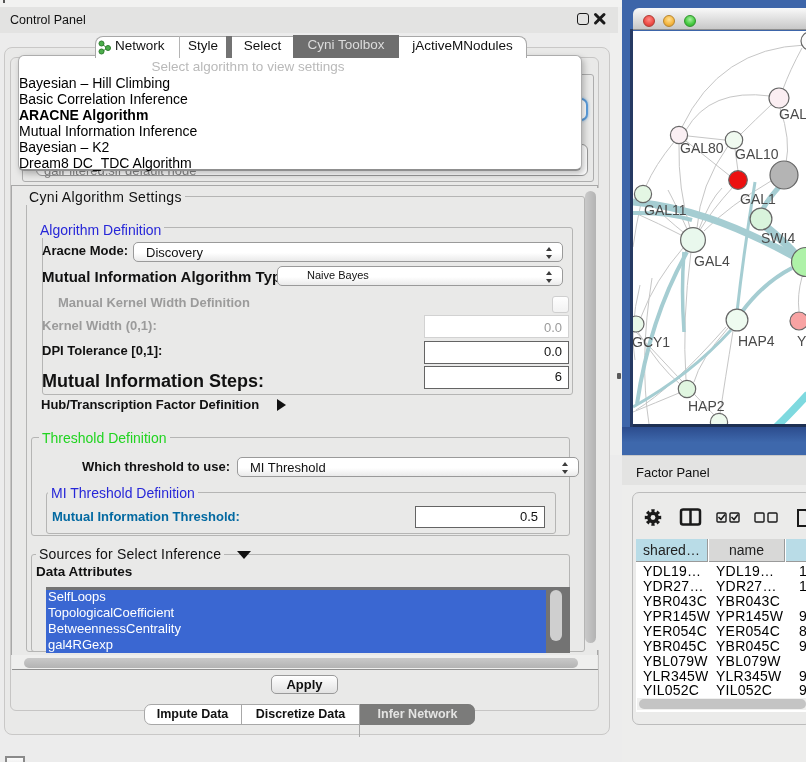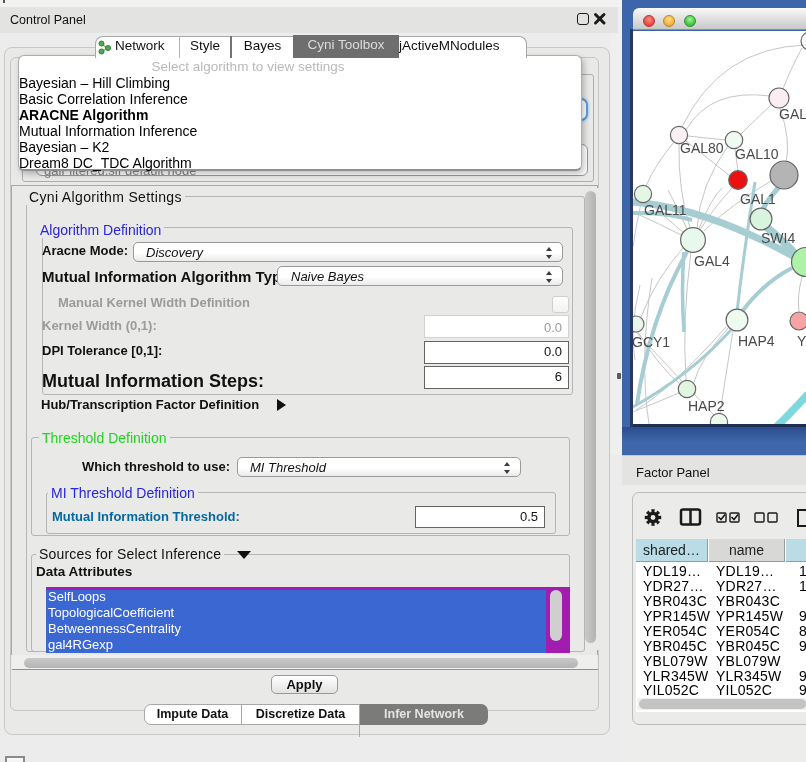--- a/index.html
+++ b/index.html
@@ -46,21 +46,21 @@
 
 <div class="abs" style="left:42px;top:227px;width:531px;height:168px;border:1px solid #b5b5b4;border-radius:3px;"></div>
 <div class="abs" style="left:37px;top:221.5px;background:#e9e9e8;padding:0 3px;font-size:14px;color:#2727d8;">Algorithm Definition</div>
 
 <div class="abs b" style="left:42px;top:243px;font-size:13px;color:#111;">Aracne Mode:</div>
 <div class="abs combo" style="left:133px;top:242px;width:430px;height:20px;">
   <span style="position:absolute;left:12px;top:2px;font-size:13px;color:#111;">Discovery</span>
 </div>
 <div class="abs b" style="left:42px;top:268px;font-size:15px;color:#111;">Mutual Information Algorithm Type:</div>
 <div class="abs combo" style="left:277px;top:266px;width:286px;height:20px;">
-  <span style="position:absolute;left:13px;top:2px;font-size:13px;color:#111;">Naive Bayes</span>
+  <span style="position:absolute;left:29px;top:2px;font-size:11px;color:#111;">Naive Bayes</span>
 </div>
 <div class="abs b" style="left:58px;top:295px;font-size:13px;color:#9b9b9b;">Manual Kernel Width Definition</div>
 <div class="abs" style="left:552px;top:296px;width:17px;height:17px;border:1px solid #cfcfcf;border-radius:3px;background:linear-gradient(#fefefe,#f2f2f2);"></div>
 <div class="abs b" style="left:42px;top:318px;font-size:13px;color:#9b9b9b;">Kernel Width (0,1):</div>
 <div class="abs" style="left:424px;top:315px;width:145px;height:23px;border:1px solid #d2d2d2;background:#fff;">
     <span style="position:absolute;right:6px;top:4px;font-size:13px;color:#9b9b9b;">0.0</span>
   </div>
 <div class="abs b" style="left:42px;top:343px;font-size:13px;color:#111;">DPI Tolerance [0,1]:</div>
 <div class="abs" style="left:424px;top:341px;width:145px;height:23px;border:1.5px solid #646464;background:#fff;">
     <span style="position:absolute;right:6px;top:2px;font-size:13px;color:#111;">0.0</span>
@@ -69,69 +69,69 @@
 <div class="abs" style="left:424px;top:366px;width:145px;height:23px;border:1.5px solid #646464;background:#fff;">
     <span style="position:absolute;right:6px;top:2px;font-size:13px;color:#111;">6</span>
   </div>
 
 <div class="abs b" style="left:41px;top:397px;font-size:13px;color:#111;">Hub/Transcription Factor Definition</div>
 <div class="abs" style="left:277px;top:399px;width:0;height:0;border-left:9px solid #111;border-top:6px solid transparent;border-bottom:6px solid transparent;"></div>
 
 <div class="abs" style="left:31px;top:437px;width:539px;height:99px;border:1px solid #b5b5b4;border-radius:3px;"></div>
 <div class="abs" style="left:39px;top:430px;background:#e9e9e8;padding:0 3px;font-size:14px;color:#21d421;">Threshold Definition</div>
 <div class="abs b" style="left:82px;top:459px;font-size:13px;color:#111;">Which threshold to use:</div>
-<div class="abs combo" style="left:237px;top:457px;width:284px;height:20px;">
+<div class="abs combo" style="left:237px;top:457px;width:342px;height:20px;">
   <span style="position:absolute;left:12px;top:2px;font-size:13px;color:#111;">MI Threshold</span>
 </div>
 
 <div class="abs" style="left:46px;top:492px;width:510px;height:42px;border:1px solid #b5b5b4;border-radius:3px;"></div>
 <div class="abs" style="left:48px;top:485px;background:#e9e9e8;padding:0 3px;font-size:14px;color:#2727d8;">MI Threshold Definition</div>
 <div class="abs b" style="left:52px;top:509px;font-size:13px;color:#0369a1;">Mutual Information Threshold:</div>
 <div class="abs" style="left:415px;top:506px;width:130px;height:22px;border:1.5px solid #646464;background:#fff;">
     <span style="position:absolute;right:6px;top:2px;font-size:13px;color:#111;">0.5</span>
   </div>
 
 <div class="abs" style="left:31px;top:554px;width:539px;height:98px;border:1px solid #b5b5b4;border-radius:3px;"></div>
 <div class="abs" style="left:36px;top:546px;background:#e9e9e8;padding:0 3px;font-size:14px;letter-spacing:0.2px;color:#111;">Sources for Select Inference</div>
 <div class="abs" style="left:237px;top:551px;width:0;height:0;border-top:8px solid #111;border-left:7px solid transparent;border-right:7px solid transparent;"></div>
 <div class="abs b" style="left:36px;top:564px;font-size:13.5px;color:#111;">Data Attributes</div>
-<div class="abs" style="left:46px;top:587px;width:524px;height:66px;background:#a21caf;overflow:hidden;">
+<div class="abs" style="left:46px;top:587px;width:524px;height:66px;background:#737373;overflow:hidden;">
   <div style="position:absolute;left:0;top:3px;width:500px;height:63px;background:#3a67d2;"></div>
   <div style="position:absolute;left:2px;top:2px;font-size:13px;color:#fff;line-height:16px;">SelfLoops<br>TopologicalCoefficient<br>BetweennessCentrality<br>gal4RGexp</div>
   <div style="position:absolute;left:504px;top:3px;width:12px;height:51px;background:#cfcfcf;border-radius:6px;"></div>
 </div>
 
 <div class="abs" style="left:271px;top:675px;width:67px;height:19px;background:linear-gradient(#ffffff,#e2e2e2);border:1px solid #9a9a9a;border-radius:5px;text-align:center;font-size:13px;font-weight:bold;color:#111;line-height:17px;">Apply</div>
 <div class="abs" style="left:12px;top:669px;width:586px;height:1px;background:#8f8f8f;"></div>
 
 <div class="abs" style="left:144px;top:704px;width:331px;height:21px;background:#fff;border:1px solid #a8a8a8;border-radius:7px;"></div>
 <div class="abs b" style="left:144px;top:704px;width:98px;height:21px;font-size:12.5px;color:#111;text-align:center;line-height:21px;border-right:1px solid #a8a8a8;">Impute Data</div>
 <div class="abs b" style="left:242px;top:704px;width:118px;height:33px;font-size:12.5px;color:#111;text-align:center;line-height:21px;border-right:1px solid #a8a8a8;">Discretize Data</div>
-<div class="abs b" style="left:360px;top:704px;width:128px;height:21px;font-size:12.5px;color:#e4e4e3;text-align:center;line-height:21px;background:#7b7b7a;border-radius:0 7px 7px 0;">Infer Network</div>
+<div class="abs b" style="left:360px;top:704px;width:115px;height:21px;font-size:12.5px;color:#e4e4e3;text-align:center;line-height:21px;background:#7b7b7a;border-radius:0 7px 7px 0;">Infer Network</div>
 
 <div class="abs" style="left:5px;top:756px;width:20px;height:12px;border:2px solid #8a8a8a;background:linear-gradient(#fcfcfc,#e8e8e8);"></div>
 
 <div class="abs" style="left:18px;top:55px;width:564px;height:116px;background:#fff;border:1px solid #adadad;border-bottom:2px solid #8f8f8f;border-radius:6px;box-shadow:2px 3px 6px rgba(0,0,0,0.25);z-index:20;"></div>
 <div class="abs" style="z-index:21;left:18px;top:59px;width:460px;text-align:center;font-size:13.5px;color:#b9b9b9;">Select algorithm to view settings</div>
 <div class="abs" style="z-index:21;left:19px;top:74.5px;font-size:14px;color:#000;line-height:16.15px;">
 Bayesian – Hill Climbing<br>
 Basic Correlation Inference<br>
 <span class="b">ARACNE Algorithm</span><br>
 Mutual Information Inference<br>
 Bayesian – K2<br>
 Dream8 DC_TDC Algorithm
 </div>
 
 <div class="abs" style="z-index:30;left:95px;top:36px;width:432px;height:22px;background:#fff;border:1px solid #a8a8a8;border-bottom:none;border-radius:8px 8px 0 0;"></div>
 <div class="abs" style="z-index:31;left:95px;top:36px;height:22px;width:85px;border-right:1px solid #b4b4b4;"></div>
 <div class="abs" style="z-index:32;left:115px;top:38px;font-size:13.5px;color:#111;">Network</div>
-<div class="abs" style="z-index:31;left:180px;top:36px;height:22px;width:52px;border-right:2px solid #737373;text-align:center;font-size:13.5px;color:#111;line-height:19px;">Style</div>
-<div class="abs" style="z-index:31;left:232px;top:36px;height:22px;width:61px;text-align:center;font-size:13.5px;color:#111;line-height:19px;">Bayes</div>
+<div class="abs" style="z-index:31;left:180px;top:36px;height:22px;width:52px;border-right:6px solid #737373;text-align:center;font-size:13.5px;color:#111;line-height:19px;">Style</div>
+<div class="abs" style="z-index:31;left:232px;top:36px;height:22px;width:61px;text-align:center;font-size:13.5px;color:#111;line-height:19px;">Select</div>
 <div class="abs" style="z-index:31;left:293px;top:35px;height:23px;width:106px;background:#6e6e6e;text-align:center;font-size:13.5px;color:#dcdcdc;line-height:20px;">Cyni Toolbox</div>
-<div class="abs" style="z-index:31;left:399px;top:36px;height:22px;width:127px;text-align:left;font-size:13.5px;color:#111;line-height:19px;border-radius:0 8px 0 0;">jActiveMNodules</div>
+<div class="abs" style="z-index:31;left:399px;top:36px;height:22px;width:127px;text-align:center;font-size:13.5px;color:#111;line-height:19px;border-radius:0 8px 0 0;">jActiveMNodules</div>
 
 <svg class="abs" style="z-index:33;left:98px;top:40px;" width="14" height="15" viewBox="0 0 14 15">
   <line x1="4" y1="4" x2="9" y2="8" stroke="#2e8b2e" stroke-width="1"></line>
   <line x1="4" y1="12" x2="9" y2="8" stroke="#2e8b2e" stroke-width="1"></line>
   <circle cx="3.5" cy="3.5" r="2.5" fill="#4cae4c" stroke="#2e7d2e"></circle>
   <circle cx="3.5" cy="11.5" r="2.5" fill="#4cae4c" stroke="#2e7d2e"></circle>
   <circle cx="10" cy="8" r="2.5" fill="#4cae4c" stroke="#2e7d2e"></circle>
 </svg>
 
 <div class="abs" style="left:622px;top:0;width:184px;height:455px;background:#3d65a9;"></div>
@@ -259,16 +259,16 @@
   <div style="position:absolute;left:73px;top:0;width:76px;height:23px;background:#d8d8d7;border-right:1px solid #9a9a9a;border-bottom:1px solid #9a9a9a;text-align:center;font-size:14px;color:#222;line-height:22px;">name</div>
   <div style="position:absolute;left:150px;top:0;width:20px;height:23px;background:#b9dce7;border-bottom:1px solid #9a9a9a;"></div>
   <div style="position:absolute;left:7px;top:25.4px;font-size:14px;letter-spacing:0.25px;color:#000;line-height:14.875px;">YDL19…<br>YDR27…<br>YBR043C<br>YPR145W<br>YER054C<br>YBR045C<br>YBL079W<br>YLR345W<br>YIL052C</div>
   <div style="position:absolute;left:80px;top:25.4px;font-size:14px;letter-spacing:0.25px;color:#000;line-height:14.875px;">YDL19…<br>YDR27…<br>YBR043C<br>YPR145W<br>YER054C<br>YBR045C<br>YBL079W<br>YLR345W<br>YIL052C</div>
   <div style="position:absolute;left:163px;top:25.4px;font-size:14px;color:#000;line-height:14.875px;">13<br>12<br><br>9.<br>8.<br>9.<br><br>9.<br>9</div>
   <div style="position:absolute;left:1px;top:159px;width:169px;height:12px;background:#f0f0ef;"></div>
   <div style="position:absolute;left:3px;top:160px;width:167px;height:10px;background:#c4c4c4;border-radius:5px;"></div>
 </div>
 
 <style>
-.combo { background:linear-gradient(#ffffff 55%,#eaeaea); border:1px solid #9a9a9a; border-radius:5px;font-style:italic; }
+.combo { background:linear-gradient(#ffffff 55%,#eaeaea); border:1px solid #9a9a9a; border-radius:5px; }
 .combo::after { content:""; position:absolute; right:10px; top:3.5px; width:0; height:0; border-left:3.5px solid transparent; border-right:3.5px solid transparent; border-bottom:4.5px solid #3c3c3c; }
 .combo::before { content:""; position:absolute; right:10px; top:11.5px; width:0; height:0; border-left:3.5px solid transparent; border-right:3.5px solid transparent; border-top:4.5px solid #3c3c3c; }
 </style>
 
 </body></html>

